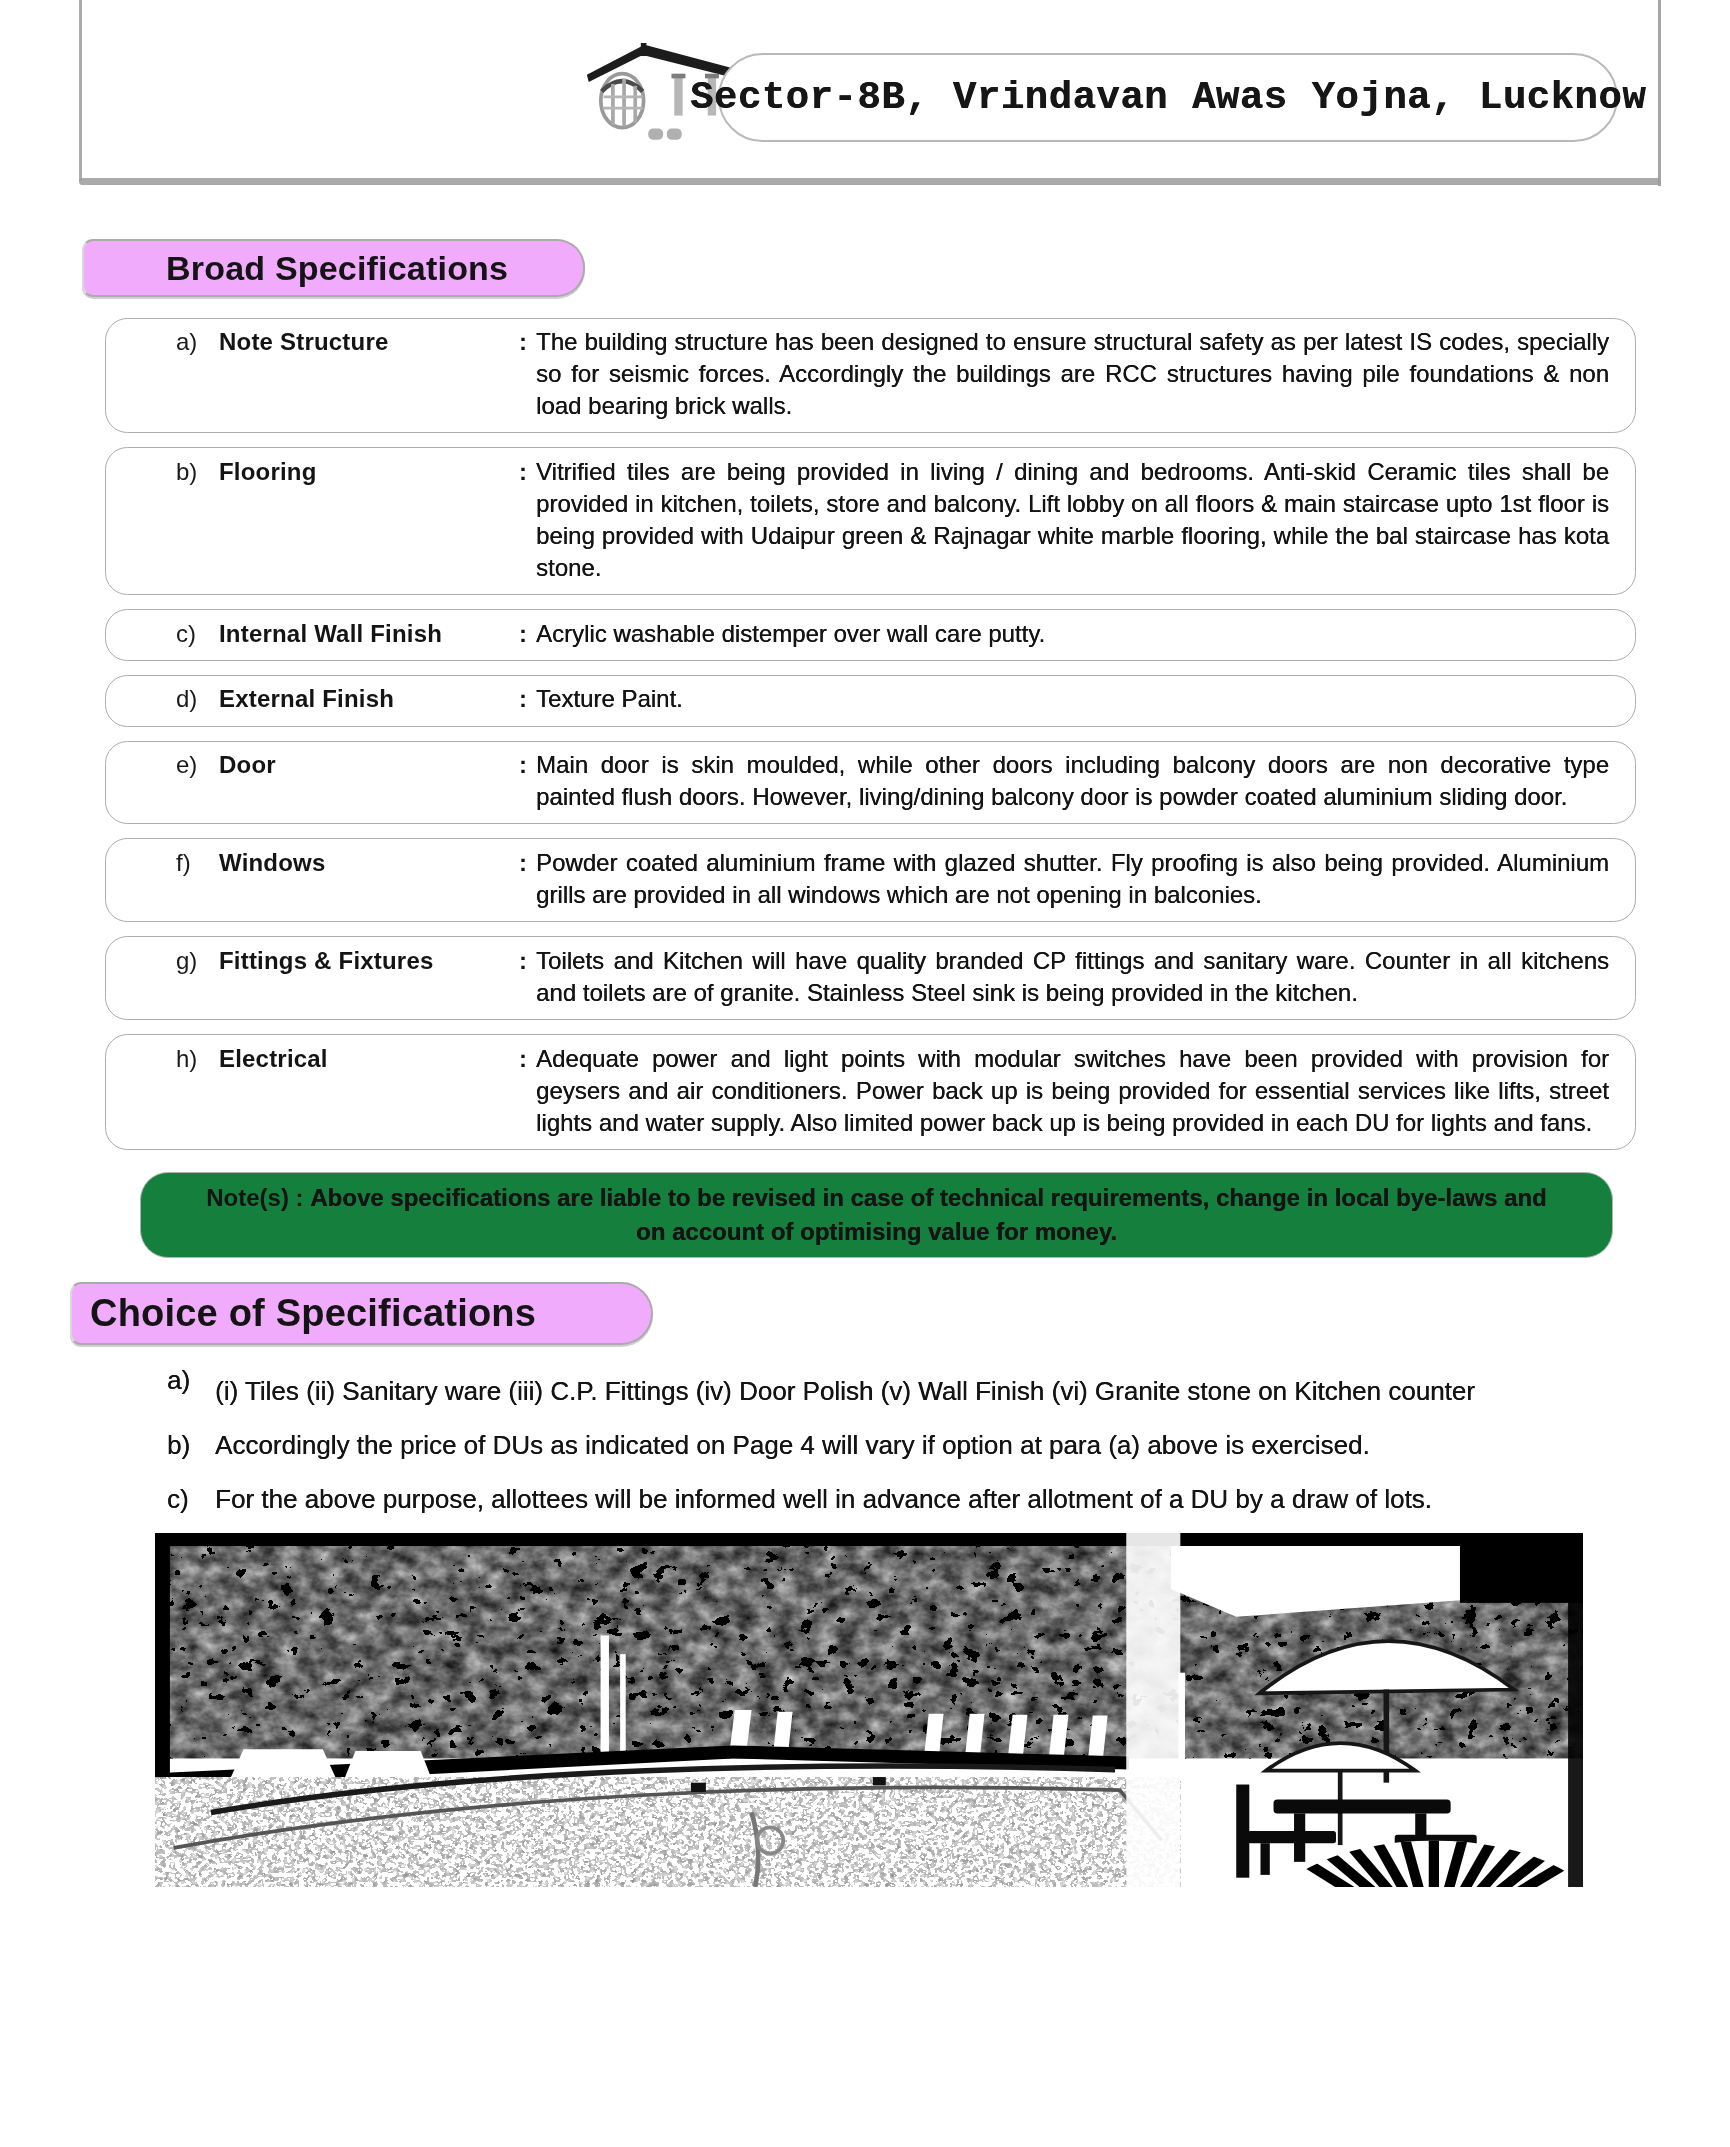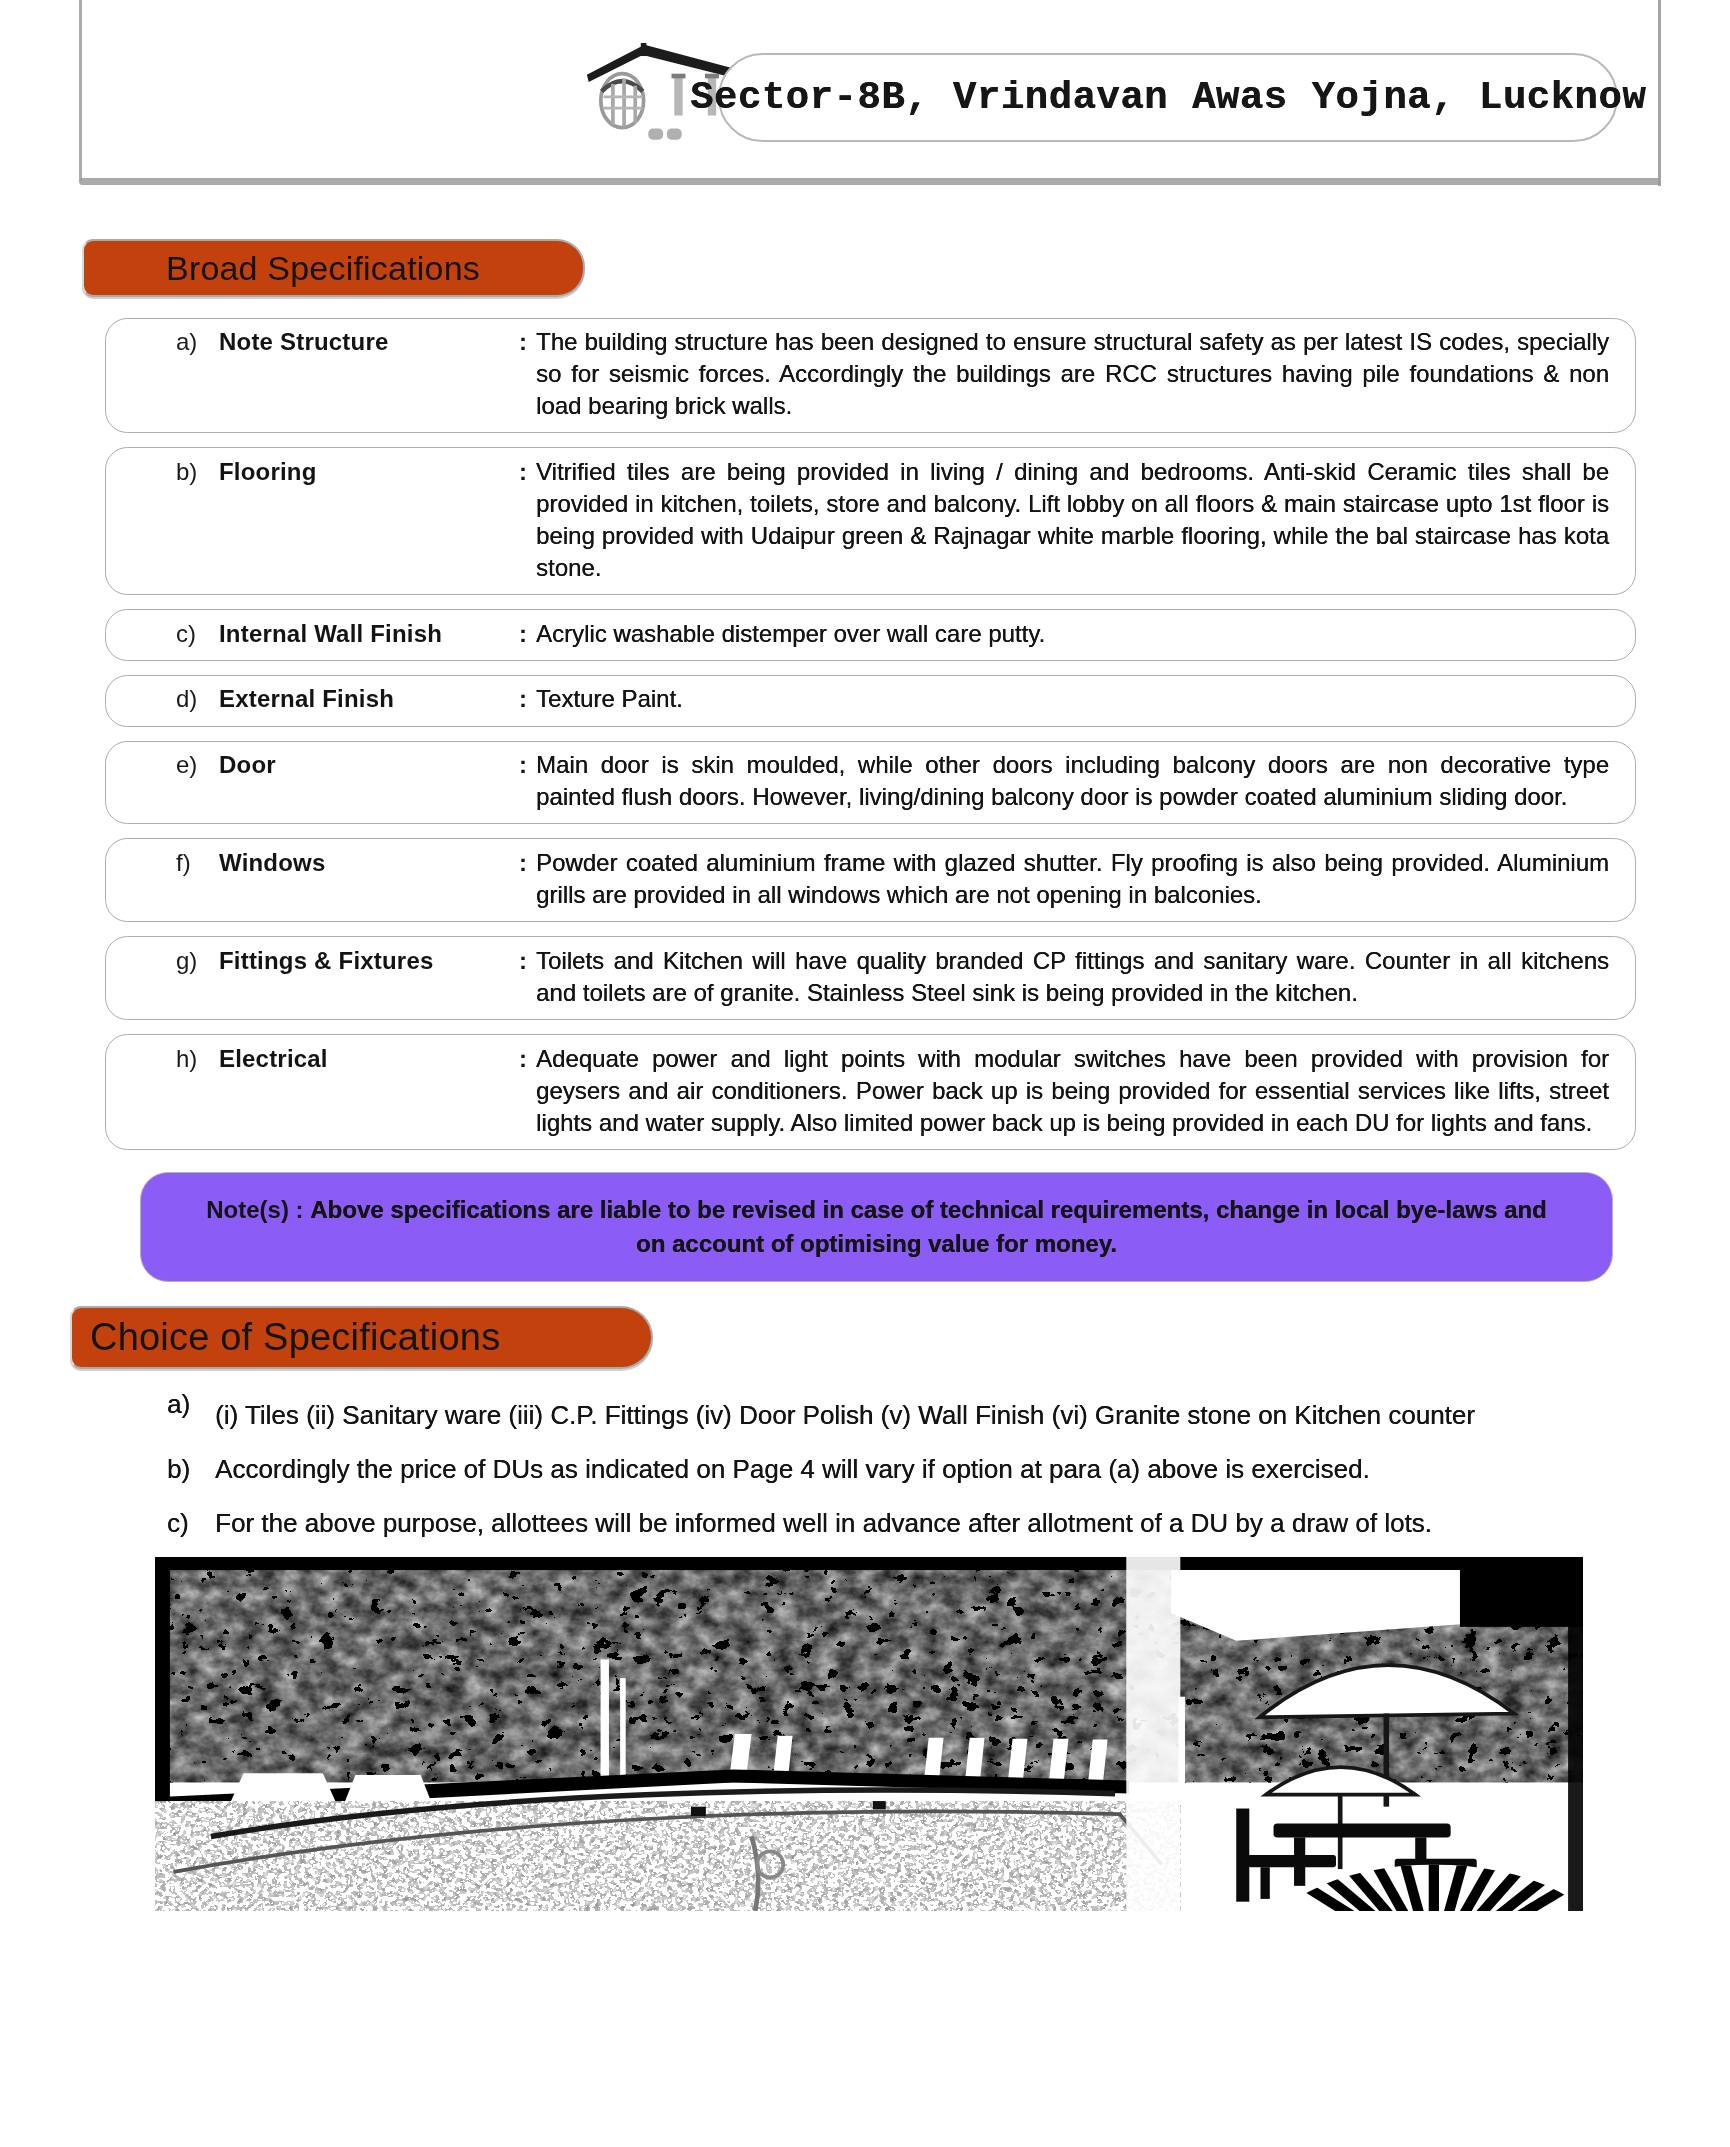--- a/index.html
+++ b/index.html
@@ -25,23 +25,23 @@
     letter-spacing:0.5px;color:#161616;white-space:nowrap;
     text-shadow:0.5px 0 currentColor;
   }
 
   
   .content{position:absolute;left:0;top:239px;width:1730px;}
 
   .section-box{
     margin-left:82px;width:503px;height:58px;box-sizing:border-box;
     border:2.8px solid #ababab;border-left-color:#d9d9d9;
-    border-radius:11.2px 28px 28px 11.2px;background:#c2410c;
+    border-radius:11.2px 28px 28px 11.2px;background:#f0abfc;
     display:flex;align-items:center;padding-left:82px;
-    font-size:34px;font-weight:normal;letter-spacing:0.2px;
+    font-size:34px;font-weight:bold;letter-spacing:0.2px;
     box-shadow:0 1.9px 0 #d0d0d0;
   }
   .section-box.choice{
     margin:24px 0 0 70px;width:583px;height:63px;padding-left:18px;
     font-size:38px;border-radius:11.2px 32px 32px 11.2px;
   }
 
   .spec-list{margin-top:20.5px;}
   .spec-box{
     margin:0 0 14px 105px;width:1531px;box-sizing:border-box;
@@ -50,22 +50,22 @@
     display:grid;grid-template-columns:43px 291px 26px 1fr;
     font-size:24px;line-height:32px;
   }
   .spec-letter{color:#1a1a1a;}
   .spec-term{font-weight:bold;letter-spacing:0.2px;}
   .spec-colon{text-align:center;font-weight:bold;}
   .spec-desc{text-align:justify;text-shadow:0.3px 0 currentColor;}
 
   .note-box{
     margin:22.4px 0 0 140px;width:1473px;box-sizing:border-box;
-    border:1.9px solid #b3b3b3;border-radius:28px;background:#8b5cf6;
-    padding:20px 65px;text-align:center;
+    border:1.9px solid #b3b3b3;border-radius:28px;background:#15803d;
+    padding:8px 65px;text-align:center;
     font-size:24px;line-height:34px;
   }
   .note-label{font-weight:bold;}
   .note-text{font-weight:bold;text-shadow:0.2px 0 currentColor;}
 
   .choice-para{
     margin:17px 0 0 167px;width:1403px;display:flex;
     font-size:26px;line-height:37px;text-shadow:0.3px 0 currentColor;
   }
   .choice-letter{width:48px;flex:none;}

